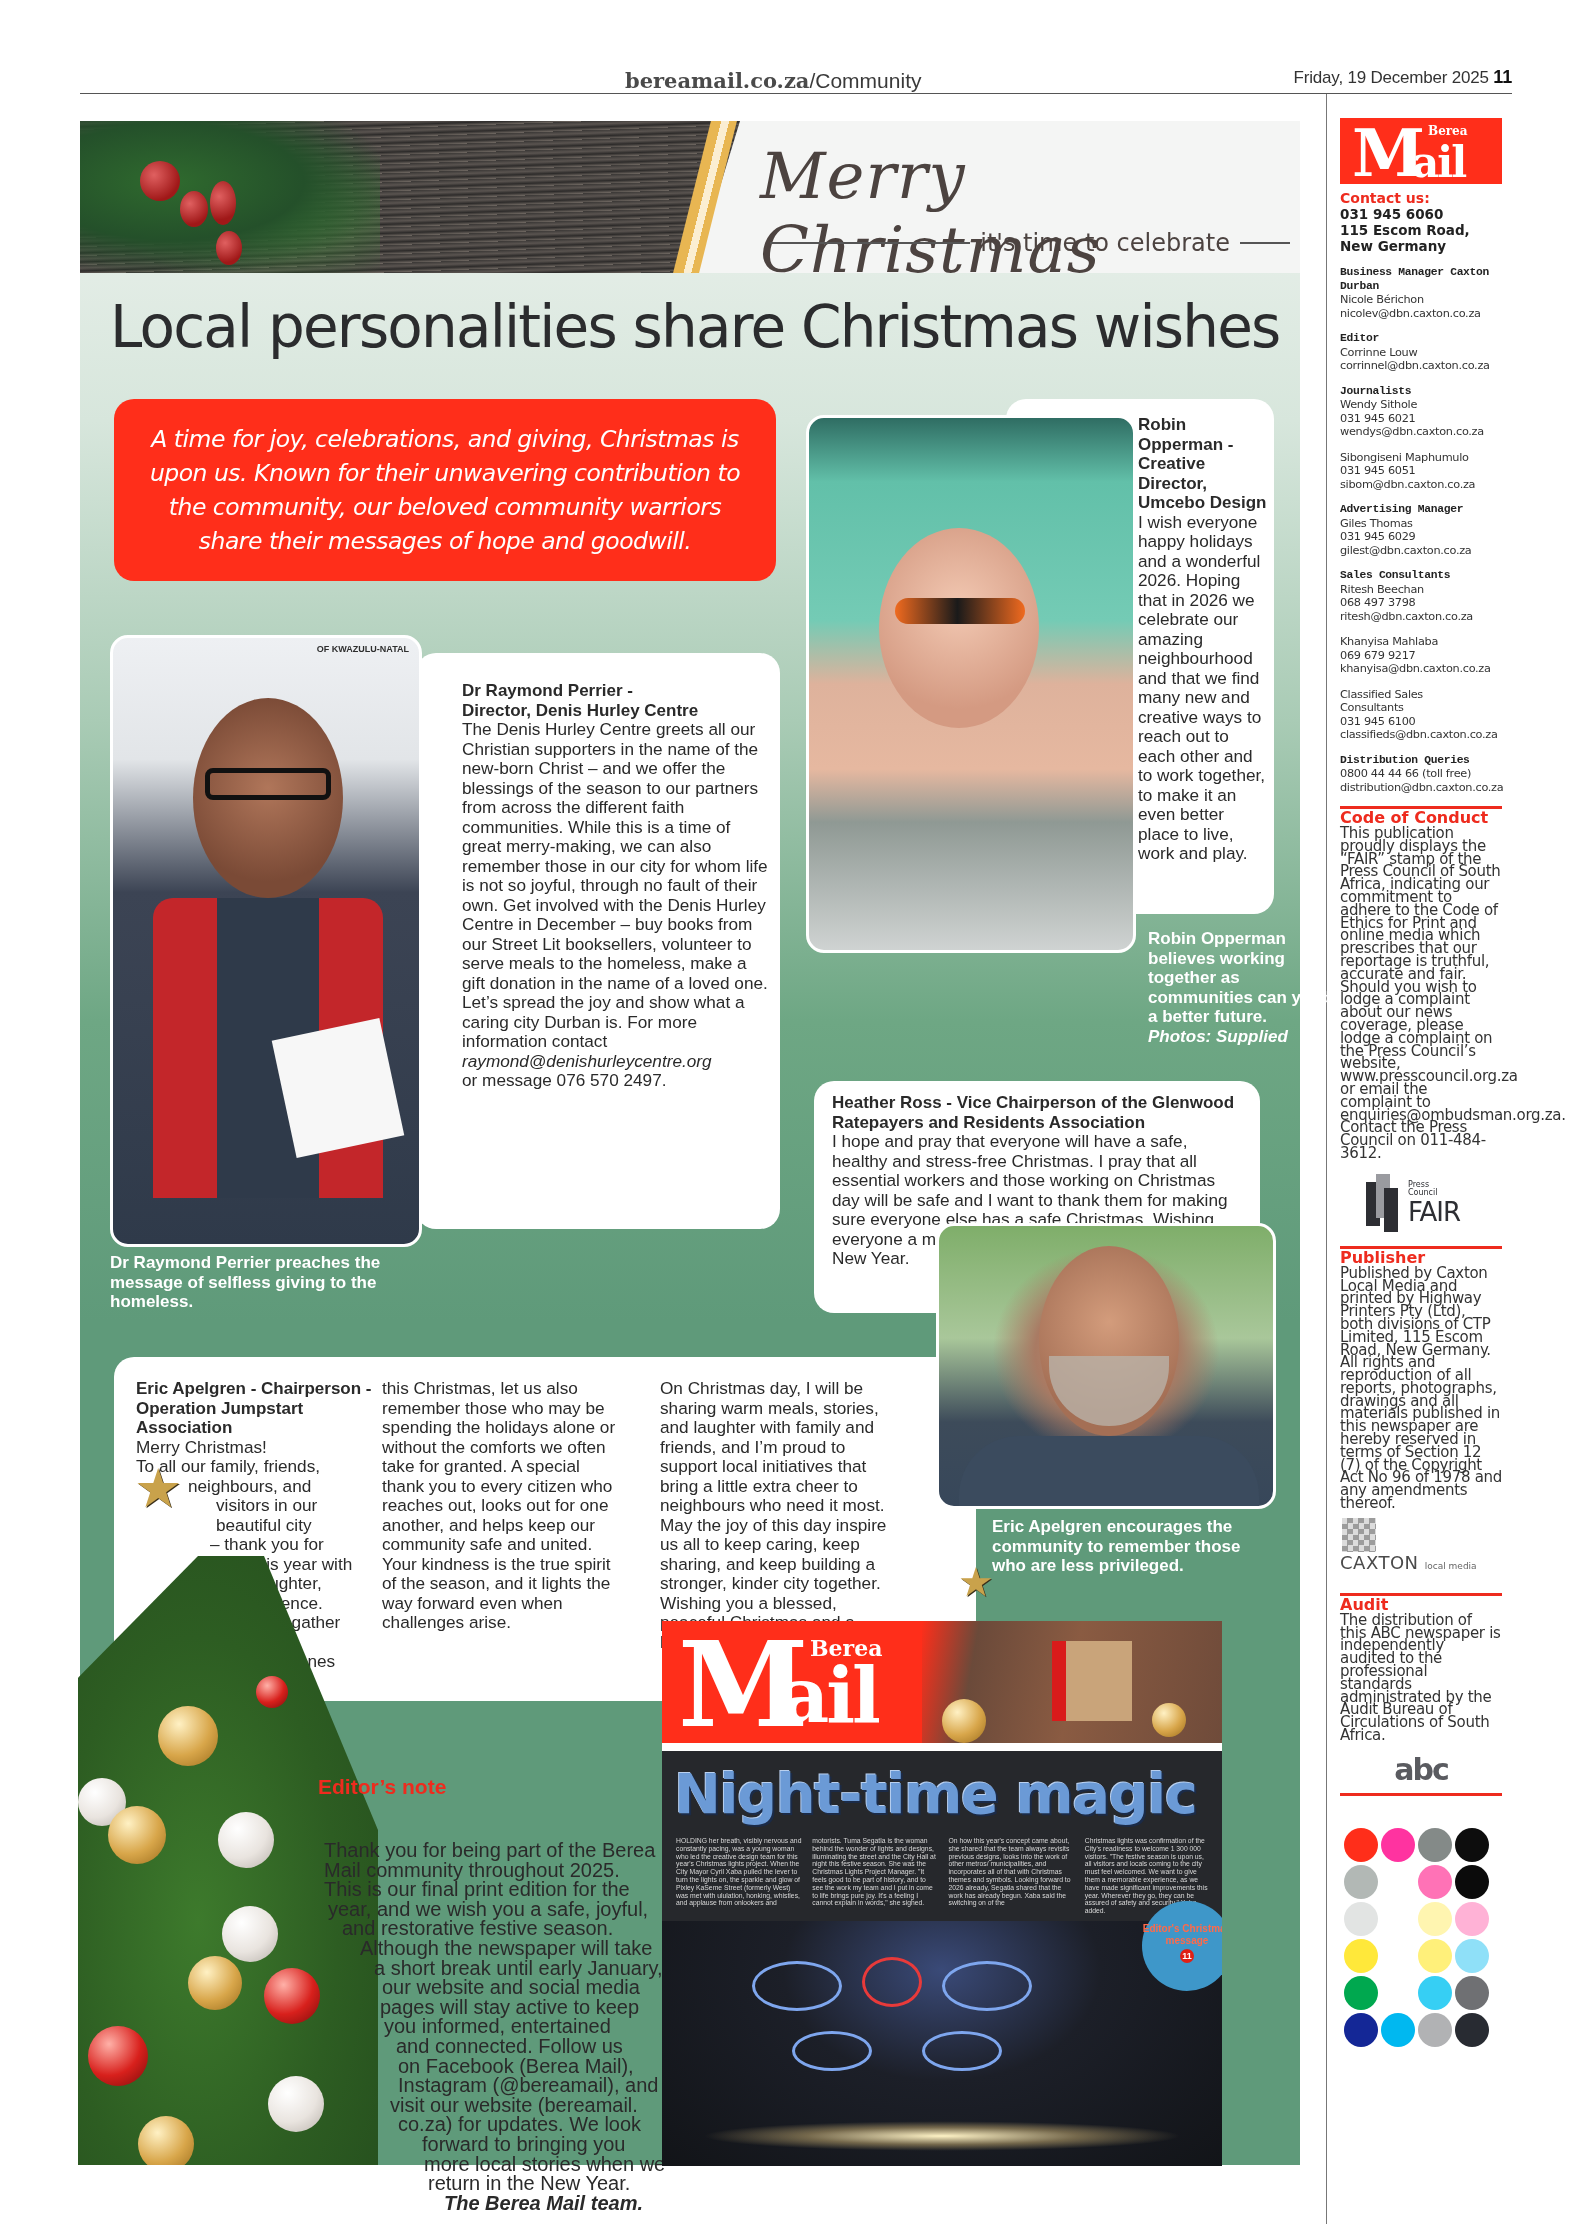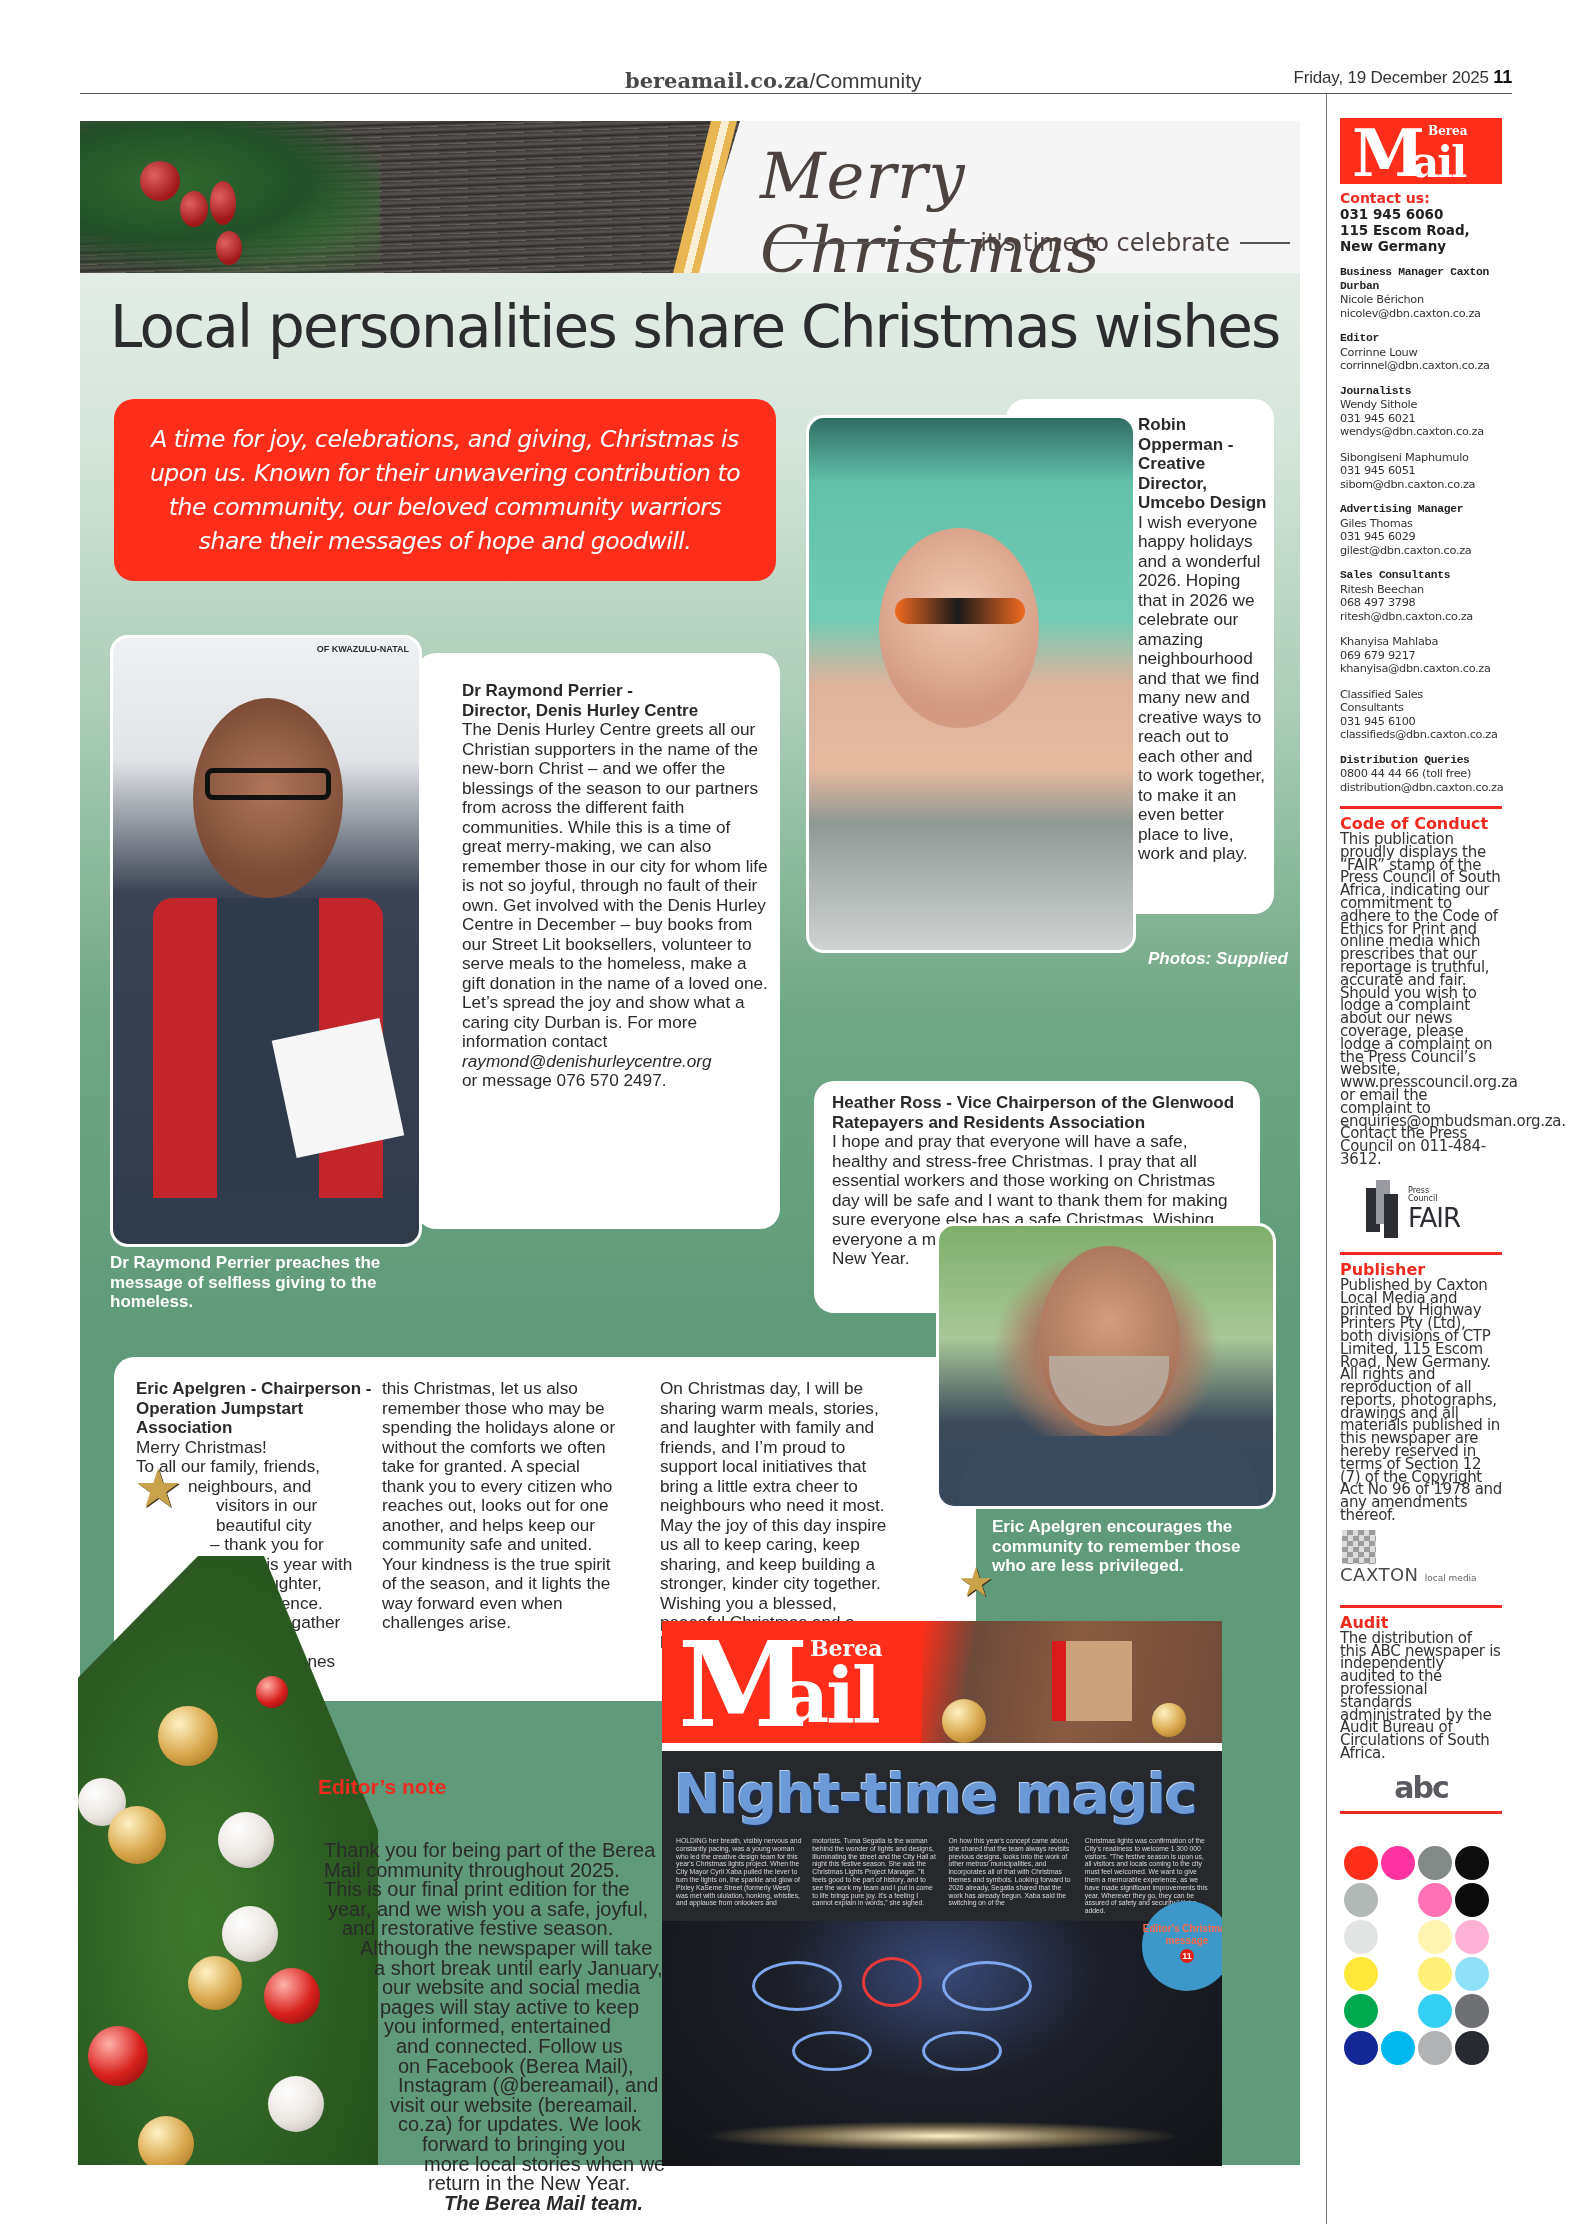--- a/index.html
+++ b/index.html
@@ -97,21 +97,21 @@
   .sidebar { position: absolute; left: 1340px; top: 118px; width: 162px; font-family: "DejaVu Sans", sans-serif; }
   .logo { width: 162px; height: 66px; background: #ff2e1a; position: relative; overflow: hidden; }
   .logo .M { position: absolute; left: 12px; top: -4px; font-family: "DejaVu Serif", serif; font-weight: bold; font-size: 66px; color: #fff; }
   .logo .ail { position: absolute; left: 72px; top: 20px; font-family: "DejaVu Serif", serif; font-weight: bold; font-size: 42px; color: #fff; letter-spacing: -2px; }
   .logo .berea { position: absolute; left: 88px; top: 6px; font-family: "DejaVu Serif", serif; font-weight: bold; font-size: 12px; color: #fff; }
   .contact-head { color: #ee2b1e; font-weight: bold; font-size: 14px; margin-top: 6px; }
   .contact-main { font-weight: bold; font-size: 13.5px; line-height: 16px; color: #222; }
   .sb-block { margin-top: 12px; font-size: 11.3px; line-height: 13.5px; color: #333; letter-spacing: -0.3px; }
   .sb-block .h { font-weight: bold; color: #222; font-family: Liberation Mono, monospace; }
   .redbar { width: 162px; height: 3px; background: #ee2b1e; margin-top: 12px; }
-  .sb-title { color: #ee2b1e; font-weight: bold; font-size: 16px; margin-top: 6px; line-height: 18px; }
+  .sb-title { color: #ee2b1e; font-weight: bold; font-size: 16px; line-height: 18px; }
   .sb-para { font-size: 15px; line-height: 12.8px; color: #333; letter-spacing: -0.3px; }
   .fair-logo { display: flex; align-items: center; gap: 6px; margin: 14px 0 10px 26px; }
   .fair-mark { width: 36px; height: 60px; position: relative; }
   .fair-mark div { position: absolute; width: 14px; height: 44px; }
   .fair-text small { display: block; font-size: 8px; line-height: 8px; color: #2d2e33; }
   .fair-text b { font-size: 26px; color: #2d2e33; font-weight: normal; letter-spacing: -1px; }
   .caxton { margin: 8px 0 6px 0; }
   .caxton-mark { width: 34px; height: 34px; background: repeating-conic-gradient(#9c9c9c 0 25%, #dcdcdc 0 50%) 0 0/11px 11px; margin-left: 2px; }
   .caxton-text { font-size: 18px; letter-spacing: 0.5px; color: #4a4a4a; }
   .caxton-text small { font-size: 9px; color: #666; letter-spacing: 0; }
@@ -163,21 +163,21 @@
       <div class="txt">I wish everyone happy holidays and a wonderful 2026. Hoping that in 2026 we celebrate our amazing neighbourhood and that we find many new and creative ways to reach out to each other and to work together, to make it an even better place to live, work and play.</div>
     </div>
   </div>
   <div class="card" style="left:726px;top:294px;width:330px;height:538px;background:transparent;">
     <div class="photo" style="left:0;top:0;width:330px;height:538px;background:linear-gradient(180deg,#2f6d63 0%,#62c0a9 12%,#74cbb5 38%,#deb29c 50%,#e6b8a0 66%,#8f9994 76%,#cfd3d2 100%);border:3px solid #fff;">
       <div class="face" style="left:70px;top:110px;width:160px;height:200px;background:radial-gradient(circle at 50% 40%,#f2c8b2,#d49a82 70%);"></div>
       <div style="position:absolute;left:86px;top:180px;width:130px;height:26px;border-radius:14px;background:linear-gradient(90deg,#f06a1f,#1a1a1a 48%,#f06a1f);"></div>
     </div>
   </div>
   <div class="caption" style="left:1068px;top:808px;width:190px;">
-    <br>
+    <span>Robin Opperman believes working together as communities can yield a better future.</span><br>
     <i>Photos: Supplied</i>
   </div>
 
   <div class="card" style="left:336px;top:532px;width:364px;height:576px;">
     <div style="position:absolute;left:46px;top:28px;width:312px;">
       <div class="who">Dr Raymond Perrier -</div>
       <div class="who">Director, Denis Hurley Centre</div>
       <div class="txt">The Denis Hurley Centre greets all our Christian supporters in the name of the new-born Christ – and we offer the blessings of the season to our partners from across the different faith communities. While this is a time of great merry-making, we can also remember those in our city for whom life is not so joyful, through no fault of their own. Get involved with the Denis Hurley Centre in December – buy books from our Street Lit booksellers, volunteer to serve meals to the homeless, make a gift donation in the name of a loved one. Let’s spread the joy and show what a caring city Durban is. For more information contact</div>
       <div class="txt" style="font-style:italic;">raymond@denishurleycentre.org</div>
       <div class="txt">or message 076 570 2497.</div>

